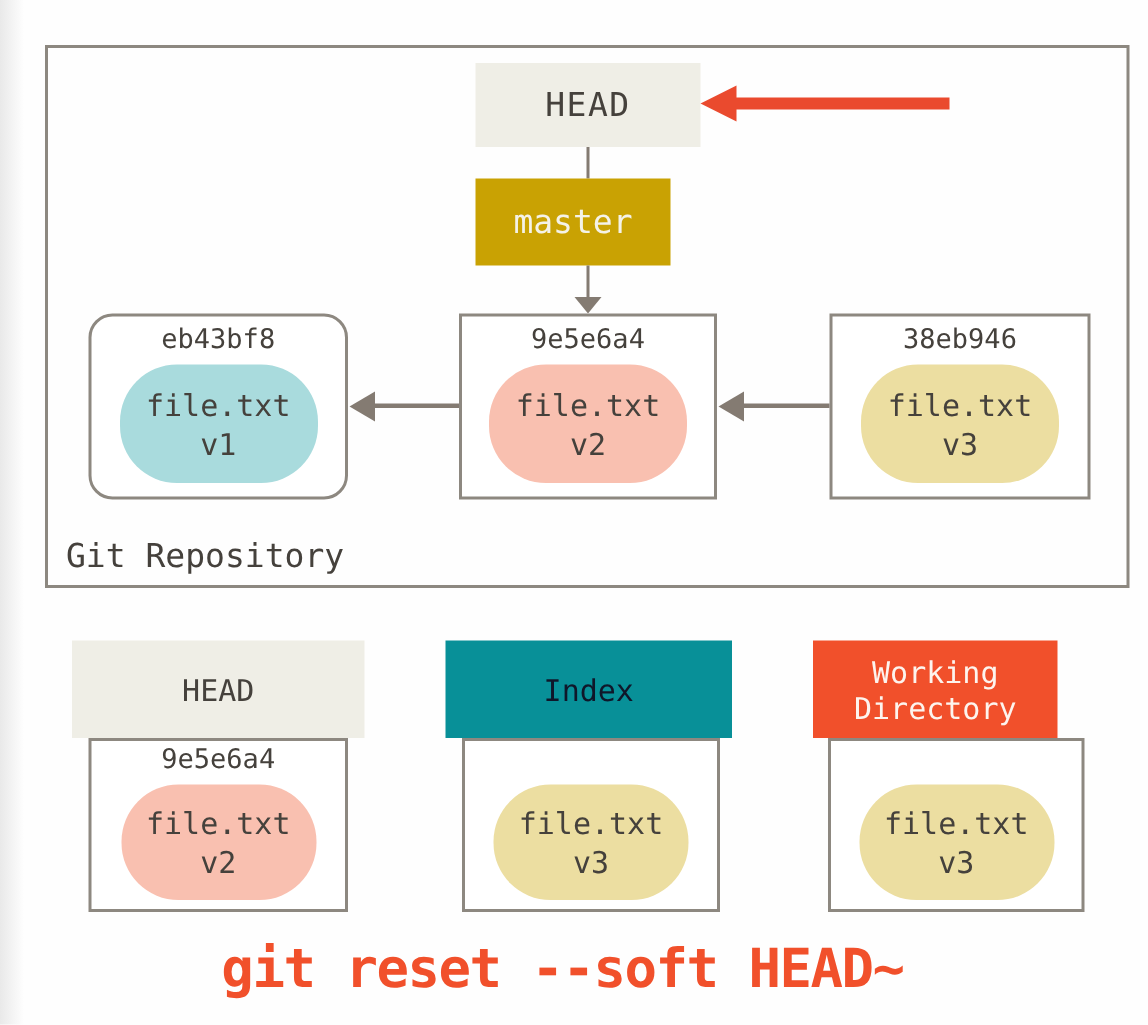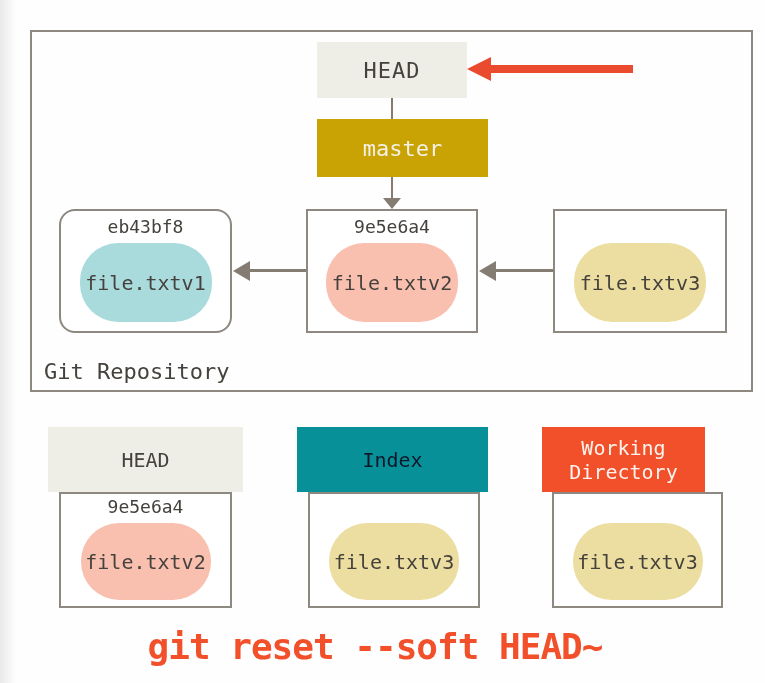--- a/index.html
+++ b/index.html
@@ -38,40 +38,40 @@
   }
   .vline{position:absolute;background:var(--arrow);width:2px;}
   .vline.l1{left:391px;top:98px;height:21px;}
   .vline.l2{left:391px;top:177px;height:23px;}
   .down-head{
     position:absolute;left:383px;top:198px;width:0;height:0;
     border-left:9px solid transparent;border-right:9px solid transparent;
     border-top:11px solid var(--arrow);
   }
   .master-box{
-    position:absolute;left:317px;top:119px;width:171px;height:58px;
+    position:absolute;left:317px;top:119px;width:130px;height:58px;
     background:var(--branch-bg);
     display:flex;align-items:center;justify-content:center;
     font-size:22px;color:#f4f2e8;
   }
   .commit-box{
     position:absolute;top:209px;height:124px;background:#fff;
     border:2px solid var(--border);box-sizing:border-box;
   }
   .commit-box.c1{left:59px;width:173px;border-radius:16px;}
   .commit-box.c2{left:306px;width:172px;}
   .commit-box.c3{left:553px;width:174px;}
   .hash-label{
     position:absolute;top:5px;left:0;right:0;text-align:center;
     font-size:18px;color:var(--text-dark);
   }
   .blob{
     position:absolute;left:50%;transform:translateX(-50%);
     top:32px;width:132px;height:79px;border-radius:38px;
-    display:flex;flex-direction:row;align-items:center;justify-content:center;
+    display:flex;flex-direction:column;align-items:center;justify-content:center;
     font-size:20px;line-height:26px;color:var(--text-dark);text-align:center;
   }
   .blob.v1{background:var(--blob-v1);}
   .blob.v2{background:var(--blob-v2);}
   .blob.v3{background:var(--blob-v3);}
   .hline{position:absolute;top:269px;height:3px;background:var(--arrow);}
   .hline.a1{left:248px;width:58px;}
   .hline.a2{left:494px;width:59px;}
   .left-head{
     position:absolute;top:261px;width:0;height:0;
@@ -135,20 +135,21 @@
   </div>
 </div>
 <div class="commit-box c2">
   <div class="hash-label">9e5e6a4</div>
   <div class="blob v2">
     <span>file.txt</span>
     <span>v2</span>
   </div>
 </div>
 <div class="commit-box c3">
+  <div class="hash-label">38eb946</div>
   <div class="blob v3">
     <span>file.txt</span>
     <span>v3</span>
   </div>
 </div>
 
 <div class="hline a1"></div>
 <div class="left-head a1"></div>
 <div class="hline a2"></div>
 <div class="left-head a2"></div>

